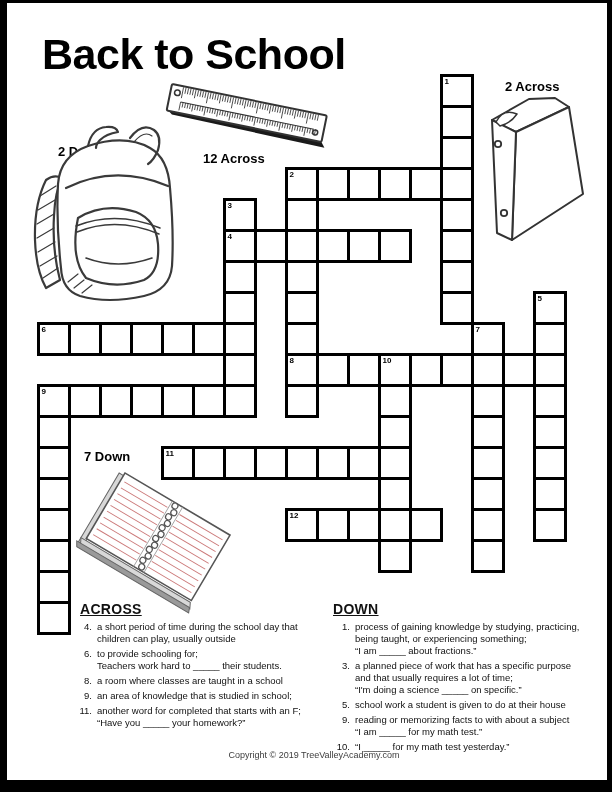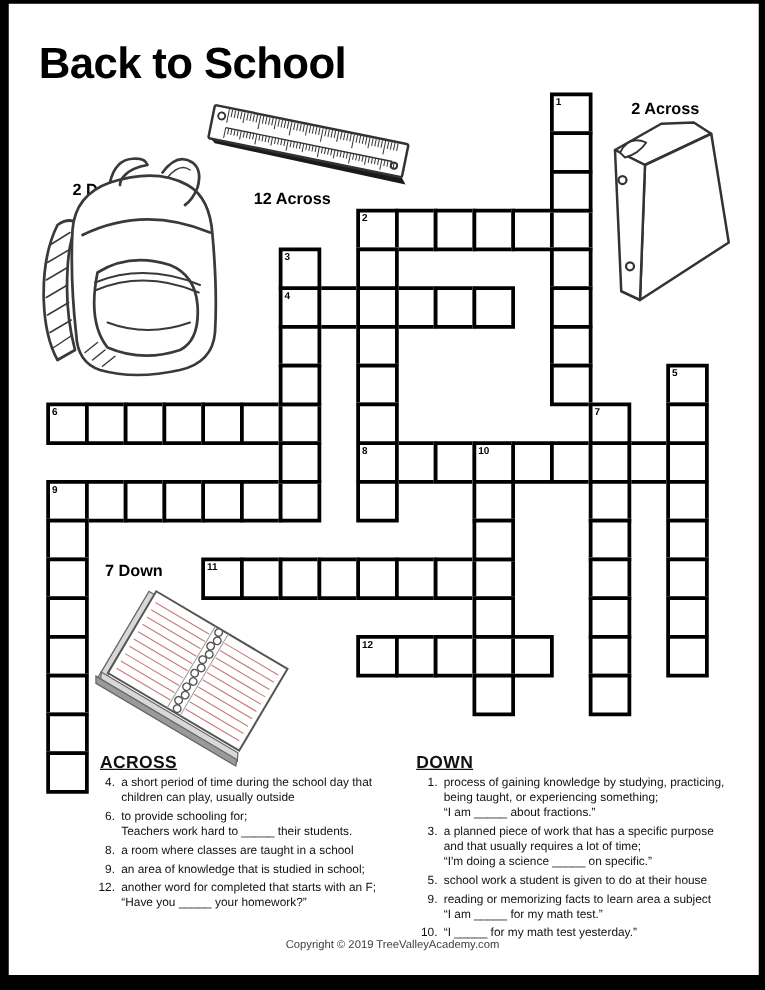--- a/index.html
+++ b/index.html
@@ -3,21 +3,21 @@
 <meta charset="utf-8">
 <style>
   html,body{margin:0;padding:0;}
   body{
     width:612px;height:792px;position:relative;background:#ffffff;
     font-family:"Liberation Sans","DejaVu Sans",sans-serif;color:#000;
     overflow:hidden;
   }
   .frame{position:absolute;inset:0;border-style:solid;border-color:#000;
     border-width:3px 5px 12px 7px;pointer-events:none;z-index:60;}
-  .title{position:absolute;left:31px;top:33px;font-size:35px;font-weight:bold;
+  .title{position:absolute;left:42px;top:33px;font-size:43px;font-weight:bold;
     letter-spacing:-0.5px;line-height:1;}
   .imglabel{position:absolute;font-size:13px;font-weight:bold;line-height:1;}
   #lbl-backpack{left:58px;top:113px;margin-top:32px;}
   #lbl-ruler{left:203px;top:152px;}
   #lbl-binder{left:505px;top:80px;}
   #lbl-notebook{left:84px;top:450px;}
   svg.illus{position:absolute;z-index:1;}
   #grid{position:absolute;left:0;top:0;z-index:5;}
   .cell{position:absolute;width:34px;height:34px;box-sizing:border-box;
     border:3px solid #000;background:#fff;}
@@ -381,21 +381,21 @@
           <div>a room where classes are taught in a school</div>
         </div>
       </div>
       <div class="clue">
         <span class="cnum">9.</span>
         <div class="ctext">
           <div>an area of knowledge that is studied in school;</div>
         </div>
       </div>
       <div class="clue">
-        <span class="cnum">12.</span>
+        <span class="cnum">11.</span>
         <div class="ctext">
           <div>another word for completed that starts with an F;</div>
           <div>“Have you _____ your homework?”</div>
         </div>
       </div>
     </div>
 </div>
 
 <div class="cluecol" id="down-col">
   <div class="cluehead">DOWN</div>
@@ -418,21 +418,21 @@
       </div>
       <div class="clue">
         <span class="cnum">5.</span>
         <div class="ctext">
           <div>school work a student is given to do at their house</div>
         </div>
       </div>
       <div class="clue">
         <span class="cnum">9.</span>
         <div class="ctext">
-          <div>reading or memorizing facts to learn area a subject</div>
+          <div>reading or memorizing facts to with about a subject</div>
           <div>“I am _____ for my math test.”</div>
         </div>
       </div>
       <div class="clue">
         <span class="cnum">10.</span>
         <div class="ctext">
           <div>“I _____ for my math test yesterday.”</div>
         </div>
       </div>
     </div>

